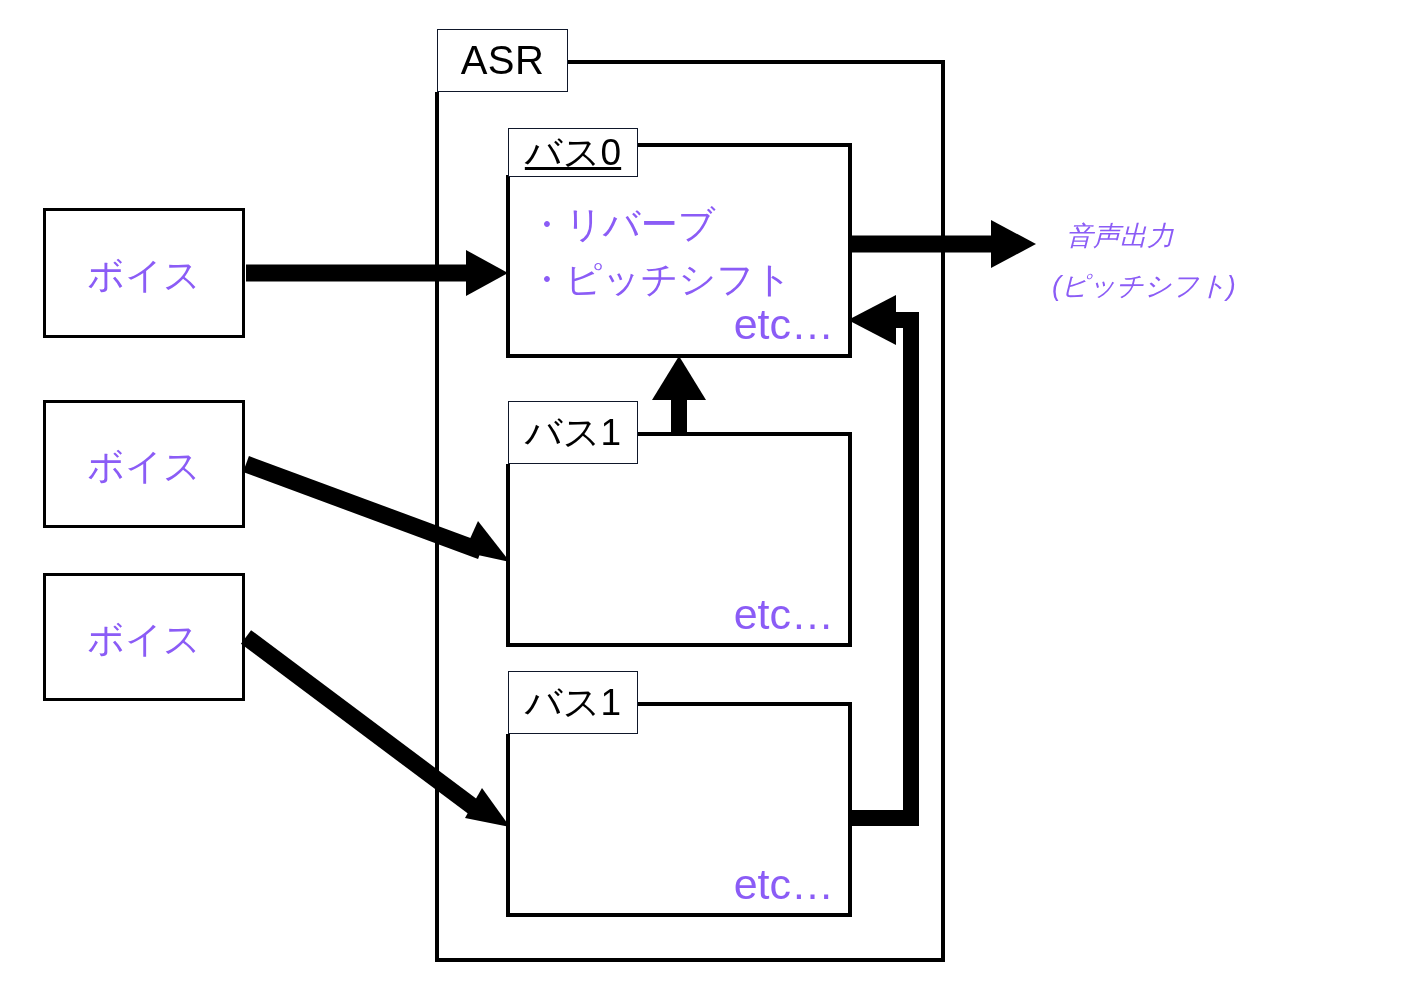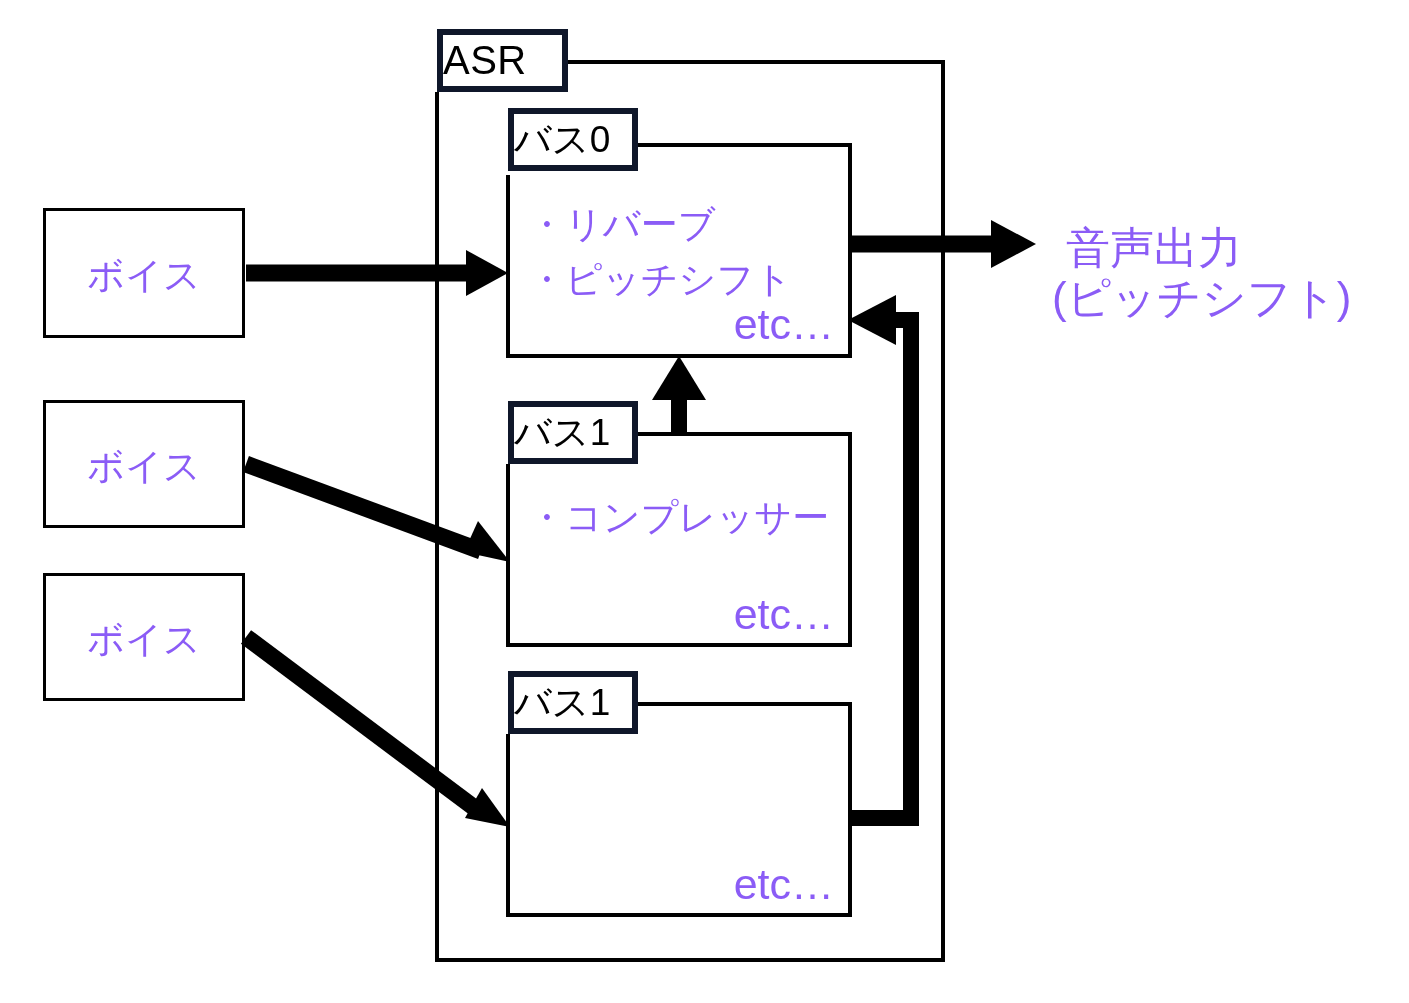--- a/index.html
+++ b/index.html
@@ -26,25 +26,25 @@
   }
   .box {
     position: absolute;
     box-sizing: border-box;
     border: 3px solid #000000;
     background: transparent;
   }
   .tab {
     position: absolute;
     box-sizing: border-box;
-    border: 6px solid #0f172a;
+    border: 1px solid #0f172a;
     background: #ffffff;
     display: flex;
     align-items: center;
-    justify-content: flex-start;
+    justify-content: center;
   }
   .txt {
     position: absolute;
     color: #8b5cf6;
     white-space: pre;
     line-height: 1.22;
   }
   .voice-label {
     font-size: 37px;
   }
@@ -55,22 +55,23 @@
     font-size: 40px;
     letter-spacing: 0.5px;
   }
   .item-label {
     font-size: 37px;
   }
   .etc-label {
     font-size: 43px;
   }
   .out-label {
-    font-size: 44px;
+    font-size: 27px;
     line-height: 1.35;
+    font-style: italic;
   }
 </style>
 </head>
 <body>
 
 <div id="stage">
 
   <svg class="layer" viewBox="0 0 1409 1003" xmlns="http://www.w3.org/2000/svg">
 
     <path d="M 568 62 L 943 62 L 943 960 L 437 960 L 437 92" fill="none" stroke="#000000" stroke-width="4"></path>
@@ -121,31 +122,30 @@
   <div class="box" style="left:43px; top:400px; width:202px; height:128px;"></div>
   <div class="txt voice-label" style="left:43px; top:444px; width:202px; text-align:center;">ボイス</div>
 
   <div class="box" style="left:43px; top:573px; width:202px; height:128px;"></div>
   <div class="txt voice-label" style="left:43px; top:617px; width:202px; text-align:center;">ボイス</div>
 
   <div class="tab" style="left:437px; top:29px; width:131px; height:63px;">
     <span class="asr-label">ASR</span>
   </div>
 
-  <div class="tab" style="left:508px; top:108px; width:130px; height:63px;">
+  <div class="tab" style="left:508px; top:128px; width:130px; height:49px;text-decoration:underline;">
     <span class="tab-label">バス0</span>
   </div>
   <div class="txt item-label" style="left:528px; top:202px;">・リバーブ</div>
   <div class="txt item-label" style="left:528px; top:248px;margin-top:9px;">・ピッチシフト</div>
   <div class="txt etc-label" style="left:600px; top:298px; width:234px; text-align:right;">etc…</div>
 
   <div class="tab" style="left:508px; top:401px; width:130px; height:63px;">
     <span class="tab-label">バス1</span>
   </div>
-  <div class="txt item-label" style="left:528px; top:495px;">・コンプレッサー</div>
   <div class="txt etc-label" style="left:600px; top:588px; width:234px; text-align:right;">etc…</div>
 
   <div class="tab" style="left:508px; top:671px; width:130px; height:63px;">
     <span class="tab-label">バス1</span>
   </div>
   <div class="txt etc-label" style="left:600px; top:858px; width:234px; text-align:right;">etc…</div>
 
   <div class="txt out-label" style="left:1066px; top:218px;">音声出力</div>
   <div class="txt out-label" style="left:1052px; top:268px;">(ピッチシフト)</div>
 

